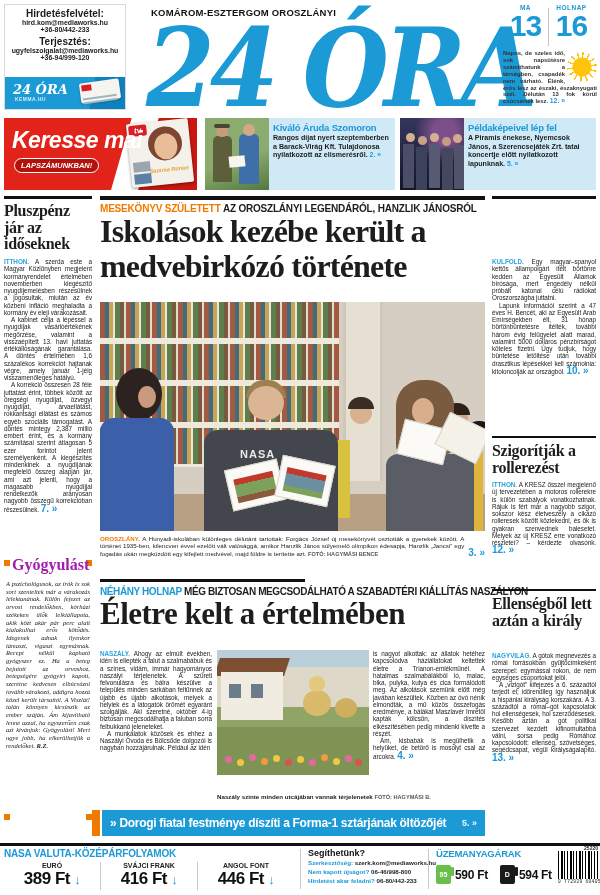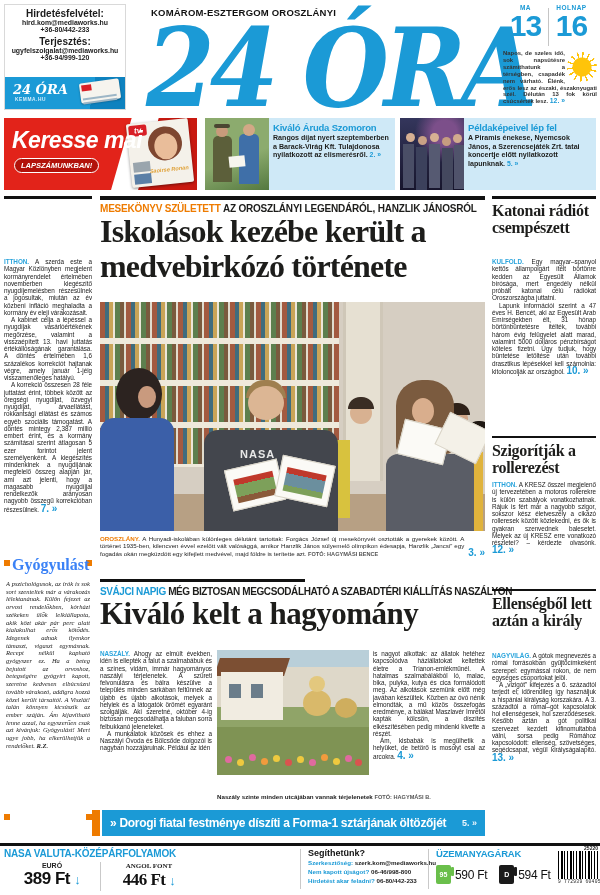--- a/index.html
+++ b/index.html
@@ -76,21 +76,21 @@
   .tag-orange{color:#ee7b00;font-weight:800;}
   .kicker{font-size:10px;font-weight:900;letter-spacing:-.2px;color:#1d1d1b;white-space:nowrap;}
   .k-orange{color:#ee7b00;}
   .k-blue{color:#1b9ad6;}
   .caption{font-size:6.2px;line-height:7.3px;text-align:justify;color:#1c1c1c;}
   .credit{color:#555;font-weight:700;font-size:5.6px;}
   
   .obox{left:4px;top:556px;width:88px;height:264px;box-sizing:border-box;}
   .sq{position:absolute;width:6px;height:6px;background:#ee7b00;}
   .obox-title{position:absolute;left:8px;top:0;width:72px;text-align:center;font-size:16px;font-weight:800;
-              font-family:"Liberation Serif","DejaVu Serif",serif;color:#3b82f6;}
+              font-family:"Liberation Serif","DejaVu Serif",serif;color:#a21caf;}
   .obox-text{position:absolute;left:2px;top:24px;width:84px;height:236px;overflow:hidden;
              font-family:"Liberation Serif","DejaVu Serif",serif;font-style:italic;
              font-size:6.5px;line-height:7.7px;text-align:justify;color:#222;}
   
   .photo-main{left:100px;top:302px;width:385px;height:229px;background:#d6cec2;overflow:hidden;}
   .pm-books{position:absolute;left:0;top:0;width:62%;height:72%;
     background:repeating-linear-gradient(180deg,rgba(0,0,0,0) 0 36px,#efe9db 36px 42px),
                repeating-linear-gradient(90deg,#a35a40 0 5px,#3f6c7e 5px 9px,#c9a457 9px 13px,#ece6d8 13px 15px,#5d7f4e 15px 20px,#7a5a3e 20px 24px,#e0dcce 24px 26px);}
   .pm-door{position:absolute;left:63%;top:0;width:9%;height:78%;background:#e6e0d2;border-left:3px solid #cfc7b8;border-right:3px solid #cfc7b8;}
   .pm-floor{position:absolute;left:0;bottom:0;width:100%;height:16%;background:#b7a084;}
@@ -129,33 +129,33 @@
   
   .strip-orange{left:92px;top:810px;width:8px;height:26px;background:#ee7b00;}
   .strip{left:102px;top:810px;width:383px;height:26px;background:#1b9ad6;color:#fff;box-sizing:border-box;
          display:flex;align-items:center;padding:0 8px;}
   .strip-text{font-size:12px;font-weight:900;letter-spacing:-.3px;white-space:nowrap;}
   .strip-page{margin-left:auto;font-size:9px;font-weight:900;color:#eaf6fd;}
   .footer-rule{left:0;top:843px;width:600px;height:3px;background:#111;}
   .f-title-blue{font-size:10px;font-weight:900;color:#1b9ad6;letter-spacing:-.2px;}
   .cur-row{display:flex;margin-top:3px;}
   .cur-item{width:96px;text-align:center;border-right:1px solid #c9c9c9;}
-  .cur-item:last-child{border-right:none;font-family:Liberation Serif, serif;}
+  .cur-item:last-child{border-right:none;}
   .cur-label{font-size:7px;font-weight:900;color:#222;}
   .cur-value{font-size:17px;font-weight:900;color:#111;letter-spacing:-.5px;line-height:20px;}
   .cur-arrow{color:#1b9ad6;font-size:13px;font-weight:900;}
   .vsep{position:absolute;top:849px;width:1px;height:40px;background:#c9c9c9;}
   .help-line{font-size:6.2px;line-height:9px;color:#222;font-weight:700;white-space:nowrap;}
   .help-label{color:#1b9ad6;font-weight:900;}
   .fuel-row{display:flex;align-items:center;margin-top:6px;}
   .pump{width:15px;height:19px;border-radius:2px;color:#fff;font-size:7px;font-weight:900;text-align:center;line-height:19px;position:relative;margin-right:4px;}
   .pump:after{content:"";position:absolute;right:-3px;top:2px;width:3px;height:9px;border-radius:1px;background:inherit;}
   .pump.green{background:#6abf4b;}
   .pump.black{background:#1a1a1a;}
-  .fuel-price{font-size:12px;font-weight:400;color:#111;margin-right:12px;letter-spacing:-.3px;}
+  .fuel-price{font-size:12px;font-weight:700;color:#111;margin-right:12px;letter-spacing:-.3px;}
   .barcode{left:558px;top:845px;width:40px;height:48px;}
   .bc-top{font-size:5px;font-weight:700;text-align:right;}
   .bc-bars{height:28px;background:repeating-linear-gradient(90deg,#000 0 1px,#fff 1px 3px,#000 3px 5px,#fff 5px 6px,#000 6px 7px,#fff 7px 9px);}
   .bc-num{font-size:4.6px;letter-spacing:.3px;font-family:"Liberation Mono",monospace;white-space:nowrap;}
 </style>
 </head>
 <body>
 
 <div class="page">
 
@@ -238,20 +238,21 @@
     <div class="t-body">
       <div class="t-title">Példaképeivel lép fel</div>
       <div class="t-text">
         <span>A Piramis énekese, Nyemcsok János, a Szerencsejáték Zrt. tatai koncertje előtt nyilatkozott lapunknak.</span>
         <span class="pageref sm">5. »</span>
       </div>
     </div>
   </div>
 
   <div class="rule" style="left:4px;top:196px;width:88px;height:3px;"></div>
+  <div class="abs col-head" style="left:4px;top:203px;width:88px;">Pluszpénz jár az időseknek</div>
   <div class="abs body-txt" style="left:4px;top:258px;width:88px;height:290px;">
     <p>
       <span class="tag-cyan">ITTHON.</span>
       <span>A szerda este a Magyar Közlönyben megjelent kormányrendelet értelmében novemberben kiegészítő nyugdíjemelésben részesülnek a jogosultak, miután az év közbeni infláció meghaladta a kormány év eleji várakozásait.</span>
     </p>
     <p class="ind"><span>A kabinet célja a lépéssel a nyugdíjak vásárlóértékének megőrzése, valamint a visszaépített 13. havi juttatás értékállóságának garantálása. A döntés értelmében 1,6 százalékos korrekciót hajtanak végre, amely január 1-jéig visszamenőleges hatályú.</span></p>
     <p class="ind">
       <span>A korrekció összesen 28 féle juttatást érint, többek között az öregségi nyugdíjat, özvegyi nyugdíjat, árvaellátást, rokkantsági ellátást és számos egyéb szociális támogatást. A döntés mintegy 2,387 millió embert érint, és a kormány számításai szerint átlagosan 5 ezer forintot jelent személyenként. A kiegészítés mindenkinek a nyugdíjának megfelelő összeg alapján jár, ami azt jelenti, hogy a magasabb nyugdíjjal rendelkezők arányosan nagyobb összegű korrekcióban részesülnek.</span>
       <span class="pageref">7. »</span>
     </p>
@@ -307,24 +308,24 @@
 
   <div class="abs caption" style="left:100px;top:535px;width:385px;">
     <span class="pageref" style="float:right;margin:14px 0 0 4px;">3. »</span>
     <span class="tag-orange">OROSZLÁNY.</span>
     <span>A Hunyadi-iskolában különleges délutánt tartottak: Forgács József új mesekönyvét osztották a gyerekek között. A történet 1935-ben, kilencven évvel ezelőtt vált valósággá, amikor Hanzlik János súlyemelő olimpikon édesapja, Hanzlik „Jancsi” egy fogadás okán megküzdött egy kifejlett medvével, majd földre is terítette azt.</span>
     <span class="credit">FOTÓ: HAGYMÁSI BENCE</span>
   </div>
 
   <div class="rule" style="left:100px;top:579px;width:205px;height:3px;"></div>
   <div class="abs kicker" style="left:100px;top:586px;letter-spacing:-.4px;">
-    <span class="k-blue">SVÁJCI NAPIG</span>
+    <span class="k-blue">NÉHÁNY HOLNAP</span>
     <span>MÉG BIZTOSAN MEGCSODÁLHATÓ A SZABADTÉRI KIÁLLÍTÁS NASZÁLYON</span>
   </div>
-  <div class="abs serif" style="left:100px;top:597px;width:385px;font-size:31px;line-height:34px;font-weight:700;letter-spacing:-.5px;color:#1d1d1b;">Kiváló kelt a hagyomány</div>
+  <div class="abs serif" style="left:100px;top:597px;width:385px;font-size:31px;line-height:34px;font-weight:700;letter-spacing:-.5px;color:#1d1d1b;">Életre kelt a értelmében</div>
 
   <div class="abs body-txt" style="left:100px;top:650px;width:112px;height:152px;">
     <p>
       <span class="tag-cyan">NASZÁLY.</span>
       <span>Ahogy az elmúlt években, idén is ellepték a falut a szalmabábuk és a színes, vidám, immár hagyományos naszályi térjelenetek. A szüreti felvonulásra és bálra készülve a település minden sarkában feltűnnek az újabb és újabb alkotások, melyek a helyiek és a látogatók örömét egyaránt szolgálják. Aki szeretné, október 4-ig biztosan megcsodálhatja a faluban sorra felbukkanó jeleneteket.</span>
     </p>
     <p class="ind"><span>A munkálatok közösek és ehhez a Naszályi Óvoda és Bölcsőde dolgozói is nagyban hozzájárulnak. Például az idén</span></p>
   </div>
 
   <div class="abs photo-nasz">
@@ -351,21 +352,20 @@
   </div>
 
   <div class="abs strip-orange"></div>
   <div class="abs strip">
     <span class="strip-text">» Dorogi fiatal festménye díszíti a Forma-1 sztárjának öltözőjét</span>
     <span class="strip-page">5. »</span>
   </div>
 
   <div class="rule" style="left:492px;top:196px;width:104px;height:3px;"></div>
 
-  <div class="abs col-head" style="left:492px;top:203px;width:104px;">Katonai rádiót csempészett</div>
   <div class="abs body-txt" style="left:492px;top:258px;width:104px;height:174px;">
     <p>
       <span class="tag-cyan">KÜLFÖLD.</span>
       <span>Egy magyar–spanyol kettős állampolgárt ítélt börtönre kedden az Egyesült Államok bírósága, mert engedély nélkül próbált katonai célú rádiókat Oroszországba juttatni.</span>
     </p>
     <p class="ind">
       <span>Lapunk információi szerint a 47 éves H. Bencét, aki az Egyesült Arab Emírségekben élt, 31 hónap börtönbüntetésre ítélték, további három évig felügyelet alatt marad, valamint 5000 dolláros pénzbírságot köteles fizetni. Úgy tudjuk, hogy büntetése letöltése után további drasztikus lépésekkel kell számolnia: kitoloncolják az országból.</span>
       <span class="pageref">10. »</span>
     </p>
   </div>
@@ -397,20 +397,25 @@
 
   <div class="abs" style="left:4px;top:848px;width:290px;">
     <div class="f-title-blue">NASA VALUTA-KÖZÉPÁRFOLYAMOK</div>
     <div class="cur-row">
       <div class="cur-item">
         <div class="cur-label">EURÓ</div>
         <div class="cur-value"><span>389 Ft</span>
           <span class="cur-arrow">↓</span></div>
       </div>
       <div class="cur-item">
+        <div class="cur-label">SVÁJCI FRANK</div>
+        <div class="cur-value"><span>416 Ft</span>
+          <span class="cur-arrow">↓</span></div>
+      </div>
+      <div class="cur-item">
         <div class="cur-label">ANGOL FONT</div>
         <div class="cur-value"><span>446 Ft</span>
           <span class="cur-arrow">↓</span></div>
       </div>
     </div>
   </div>
 
   <div class="vsep" style="left:300px;"></div>
 
   <div class="abs" style="left:308px;top:848px;width:112px;">

